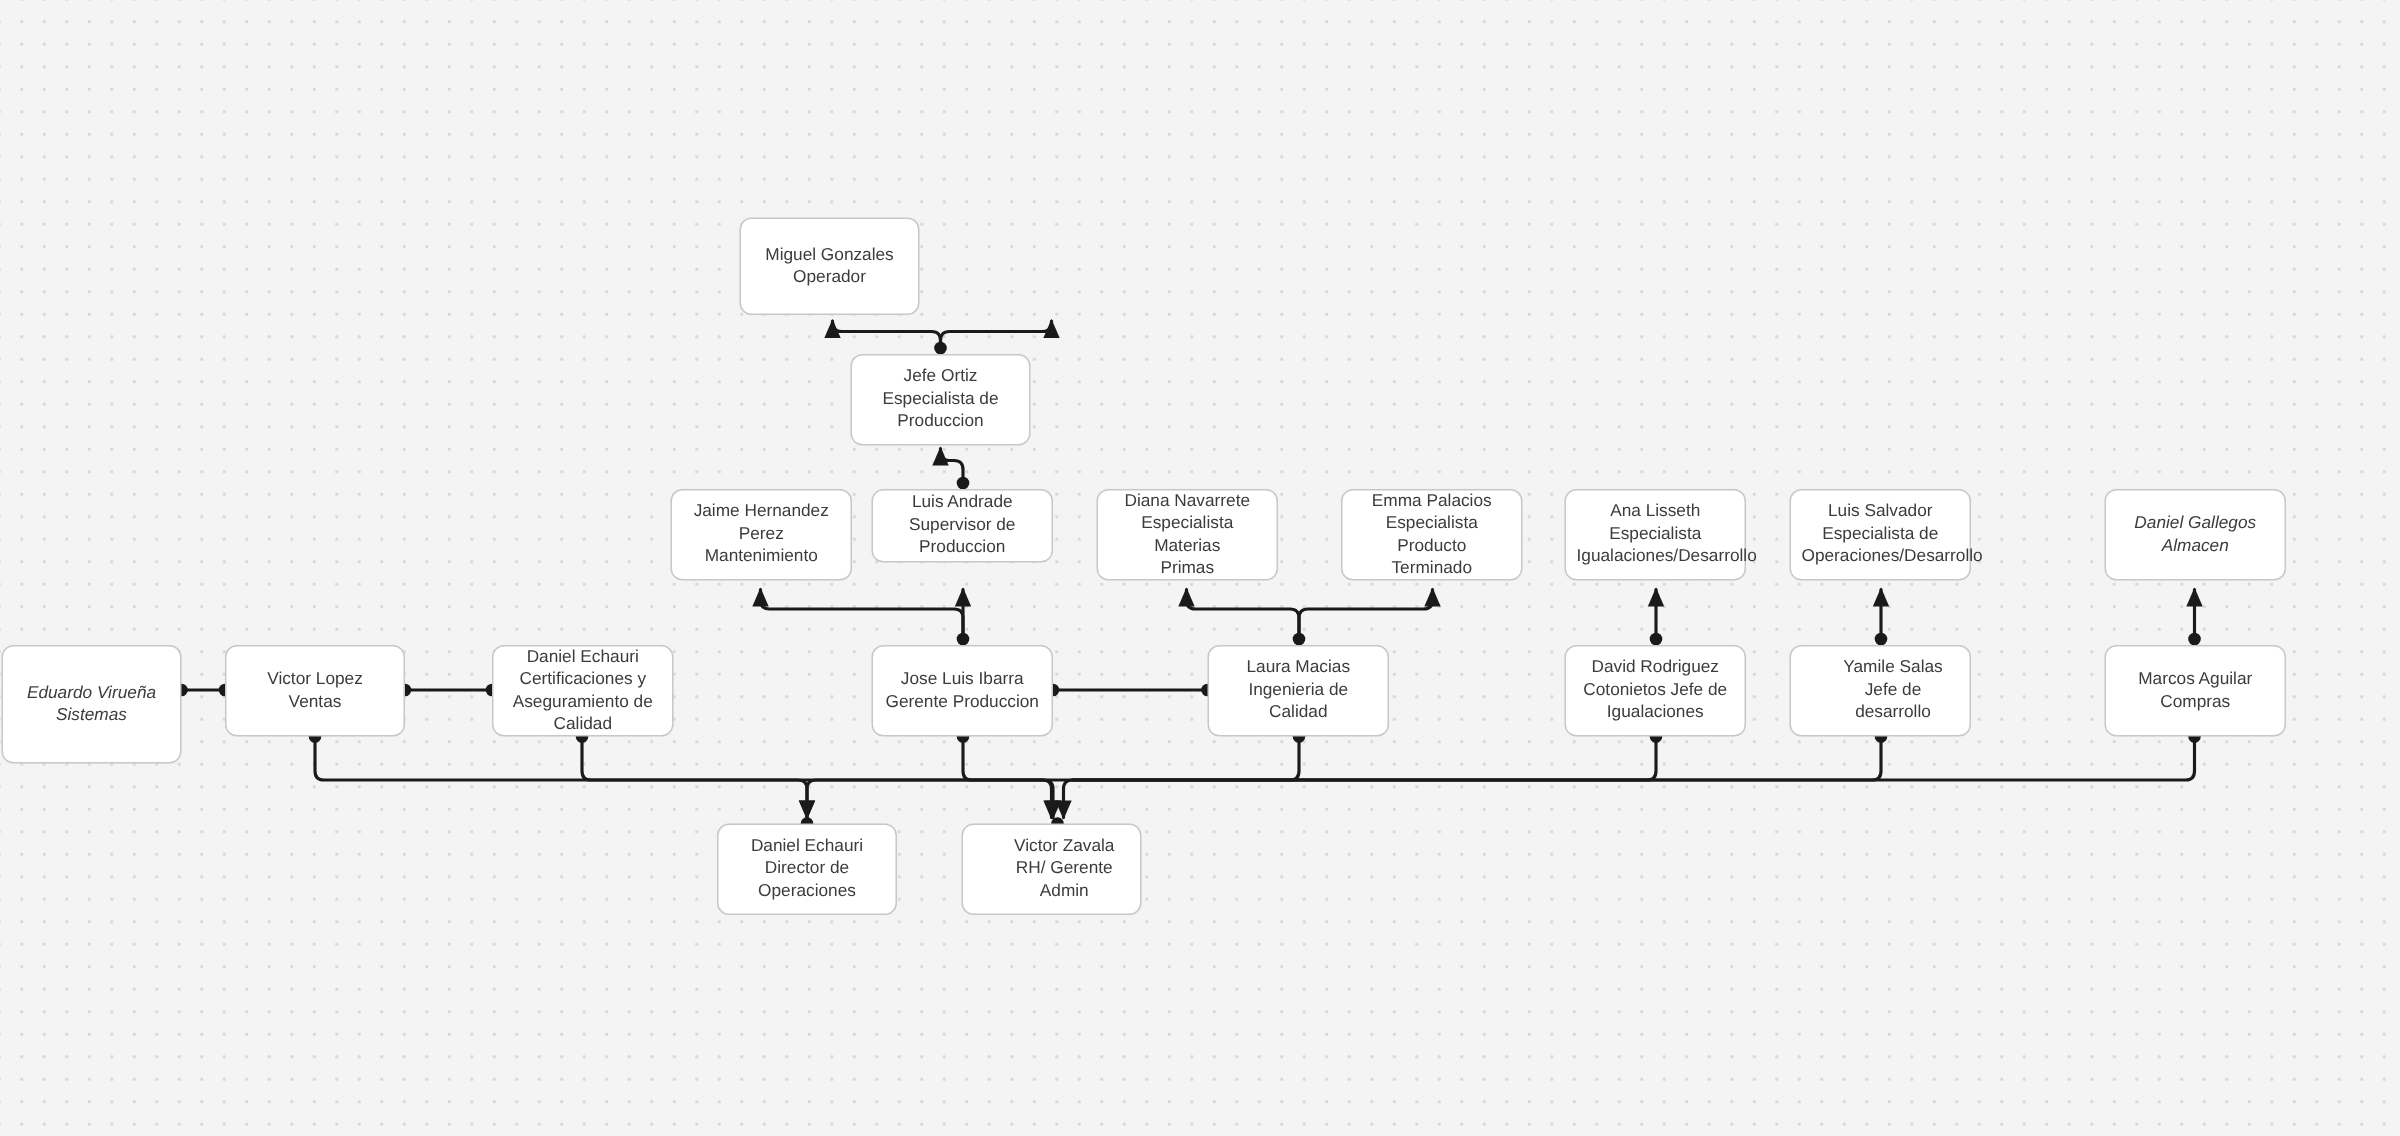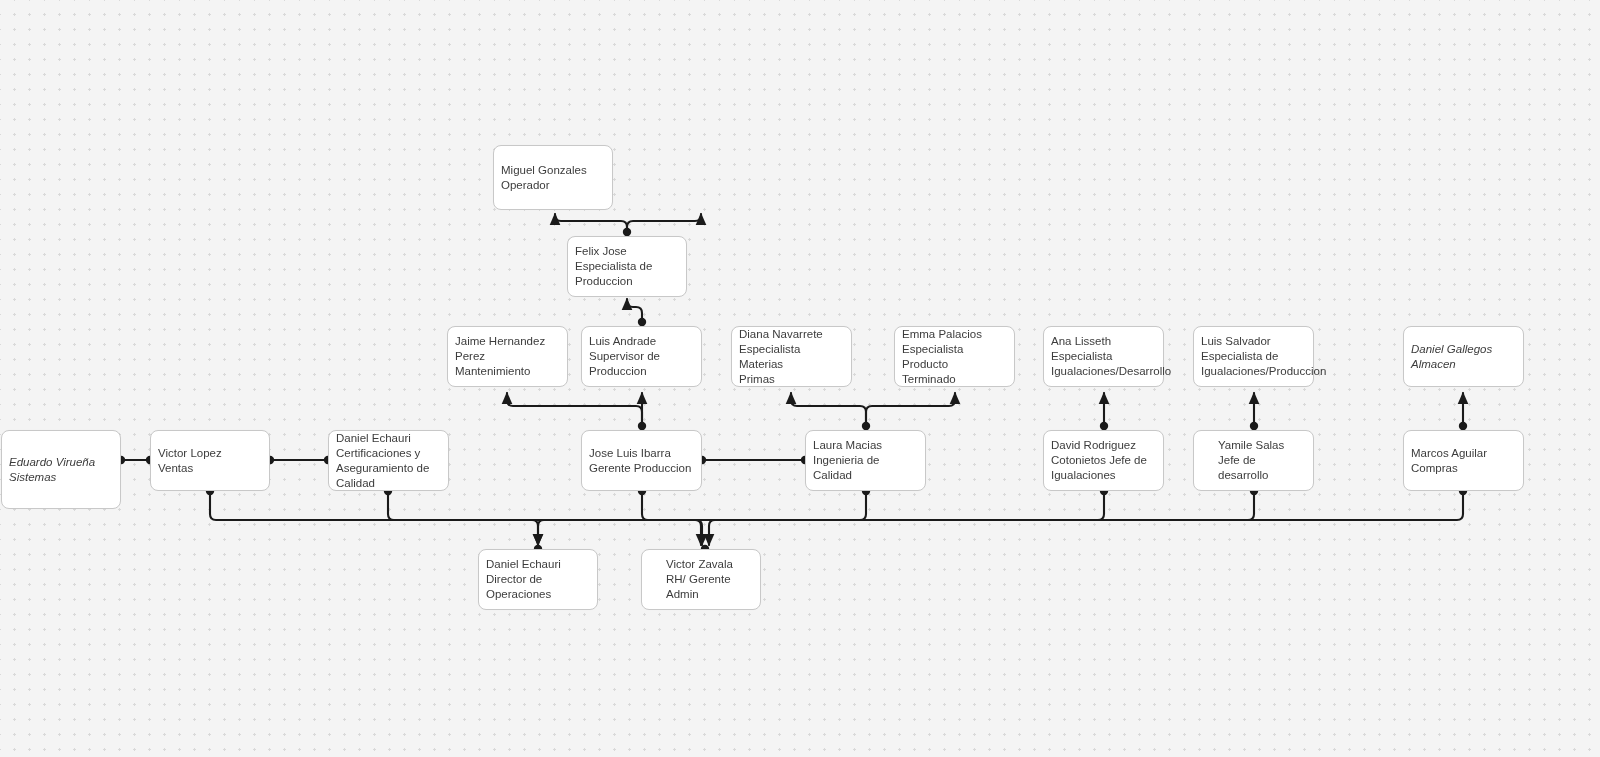--- a/index.html
+++ b/index.html
@@ -35,20 +35,21 @@
   }
   .node {
     position: absolute;
     box-sizing: border-box;
     background: #ffffff;
     border: 1px solid #c8c8c8;
     border-radius: 8px;
     display: flex;
     align-items: center;
     justify-content: center;
+    text-align: center;
     color: #3c3c3c;
     font-size: 11.5px;
     line-height: 15px;
     padding: 4px 7px;
     box-shadow: 0 0 0 0.5px rgba(0,0,0,0.012);
   }
   .node .label {
     width: 100%;
     white-space: pre-line;
   }
@@ -124,29 +125,29 @@
       <circle cx="705" cy="549" r="4.2"></circle>
     </g>
   </svg>
 
   <div id="node-layer">
       <div class="node" style="left: 493px; top: 145px; width: 120px; height: 65px;">
         <div class="label">Miguel Gonzales
 Operador</div>
       </div>
       <div class="node" style="left: 567px; top: 236px; width: 120px; height: 61px;">
-        <div class="label">Felix Jose
+        <div class="label">Jefe Ortiz
 Especialista de
 Produccion</div>
       </div>
       <div class="node" style="left: 447px; top: 326px; width: 121px; height: 61px;">
         <div class="label">Jaime Hernandez Perez
 Mantenimiento</div>
       </div>
-      <div class="node" style="left: 581px; top: 326px; width: 121px; height: 61px;">
+      <div class="node" style="left: 581px; top: 326px; width: 121px; height: 49px;">
         <div class="label">Luis Andrade
 Supervisor de
 Produccion</div>
       </div>
       <div class="node" style="left: 894px; top: 326px; width: 121px; height: 61px;">
         <div class="label">Emma Palacios
 Especialista Producto
 Terminado</div>
       </div>
       <div class="node" style="left: 731px; top: 326px; width: 121px; height: 61px;">
@@ -154,21 +155,21 @@
 Especialista Materias
 Primas</div>
       </div>
       <div class="node" style="left: 1043px; top: 326px; width: 121px; height: 61px;">
         <div class="label">Ana Lisseth Especialista
 Igualaciones/Desarrollo</div>
       </div>
       <div class="node" style="left: 1193px; top: 326px; width: 121px; height: 61px;">
         <div class="label">Luis Salvador
 Especialista de
-Igualaciones/Produccion</div>
+Operaciones/Desarrollo</div>
       </div>
       <div class="node" style="left: 1403px; top: 326px; width: 121px; height: 61px; font-style: italic;">
         <div class="label">Daniel Gallegos
 Almacen</div>
       </div>
       <div class="node" style="left: 1px; top: 430px; width: 120px; height: 79px; font-style: italic;">
         <div class="label">Eduardo Virueña
 Sistemas</div>
       </div>
       <div class="node" style="left: 150px; top: 430px; width: 120px; height: 61px;">

